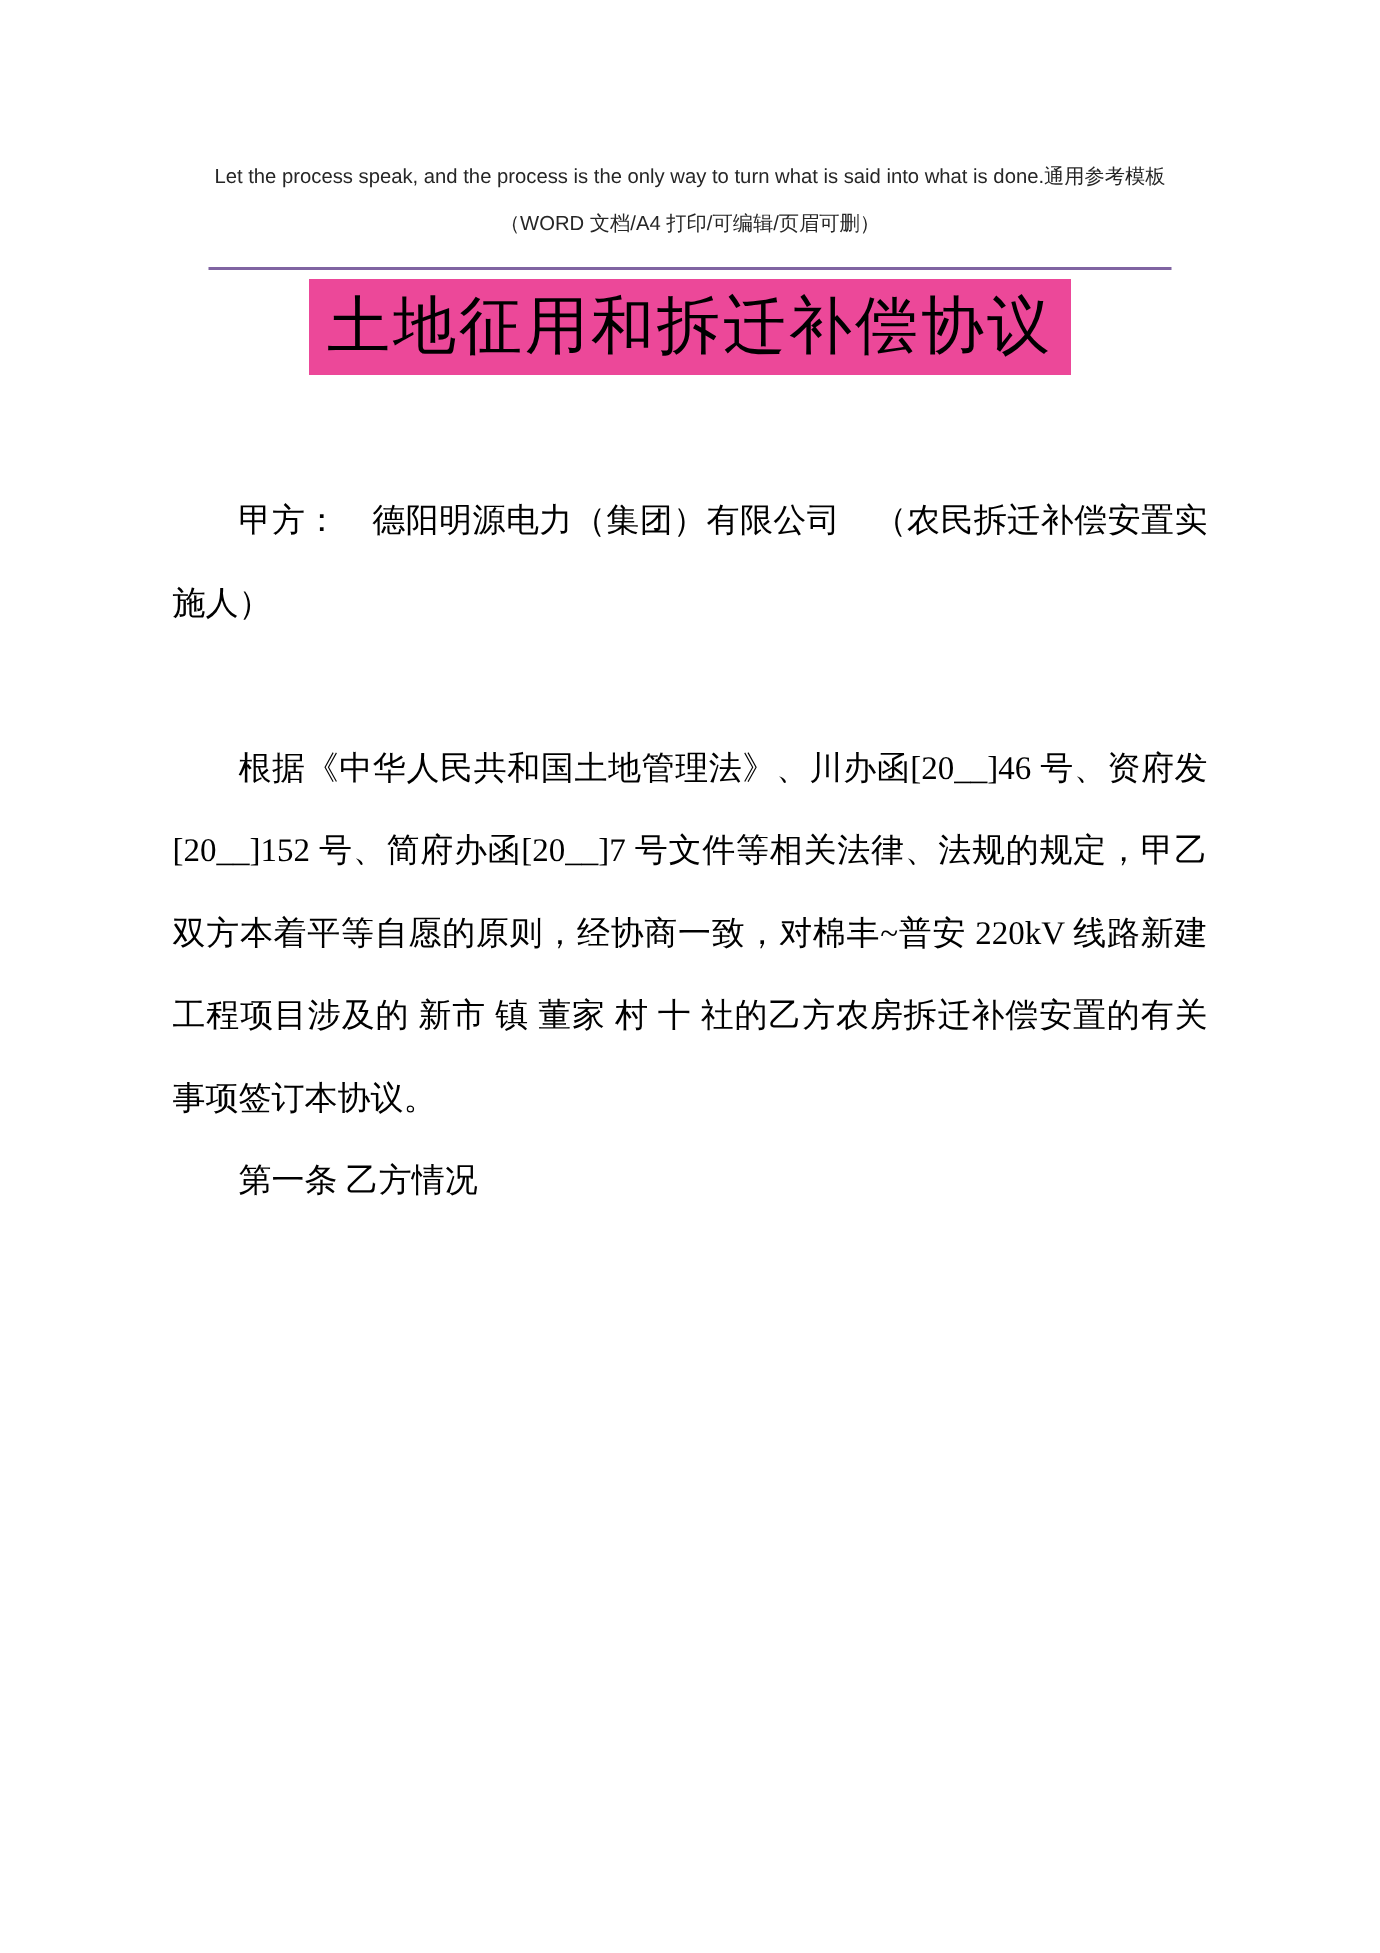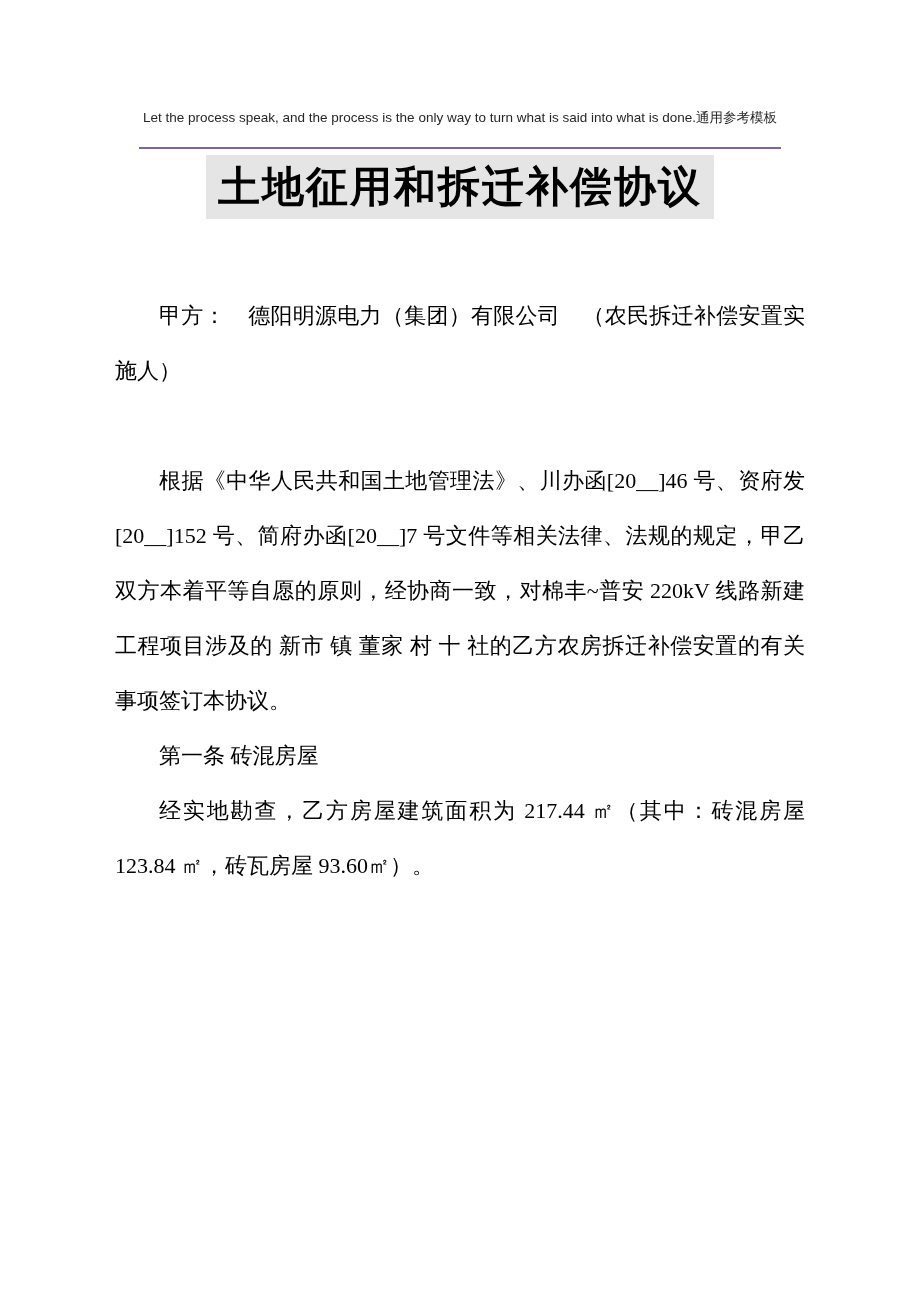--- a/index.html
+++ b/index.html
@@ -31,23 +31,23 @@
     background: #8064a2;
     margin: 14px auto 0 auto;
   }
   .title-wrap {
     text-align: center;
     margin-top: 6px;
     line-height: 64px;
   }
   .title-highlight {
     display: inline-block;
-    background: #e5e5e5;
+    background: #ec4899;
     font-size: 42px;
-    font-weight: bold;
+    font-weight: normal;
     letter-spacing: 2px;
     line-height: 60px;
     padding: 2px 12px;
     color: #000000;
   }
   .doc-body {
     margin-top: 60px;
     padding: 0 55px;
     font-size: 22px;
     line-height: 55px;
@@ -62,29 +62,29 @@
     height: 55px;
   }
 </style>
 </head>
 <body>
 
 <div class="page">
 
   <div class="header">
     <div>Let the process speak, and the process is the only way to turn what is said into what is done.通用参考模板</div>
+    <div>（WORD 文档/A4 打印/可编辑/页眉可删）</div>
   </div>
 
   <div class="divider"></div>
 
   <div class="title-wrap">
     <span class="title-highlight">土地征用和拆迁补偿协议</span>
   </div>
 
   <div class="doc-body">
     <p>甲方：　德阳明源电力（集团）有限公司　（农民拆迁补偿安置实施人）</p>
     <div class="blank-line"></div>
     <p>根据《中华人民共和国土地管理法》、川办函[20__]46 号、资府发[20__]152 号、简府办函[20__]7 号文件等相关法律、法规的规定，甲乙双方本着平等自愿的原则，经协商一致，对棉丰~普安 220kV 线路新建工程项目涉及的 新市 镇 董家 村 十 社的乙方农房拆迁补偿安置的有关事项签订本协议。</p>
-    <p>第一条 砖混房屋</p>
-    <p>经实地勘查，乙方房屋建筑面积为 217.44 ㎡（其中：砖混房屋 123.84 ㎡，砖瓦房屋 93.60㎡）。</p>
+    <p>第一条 乙方情况</p>
   </div>
 
 </div>
 
 </body></html>

